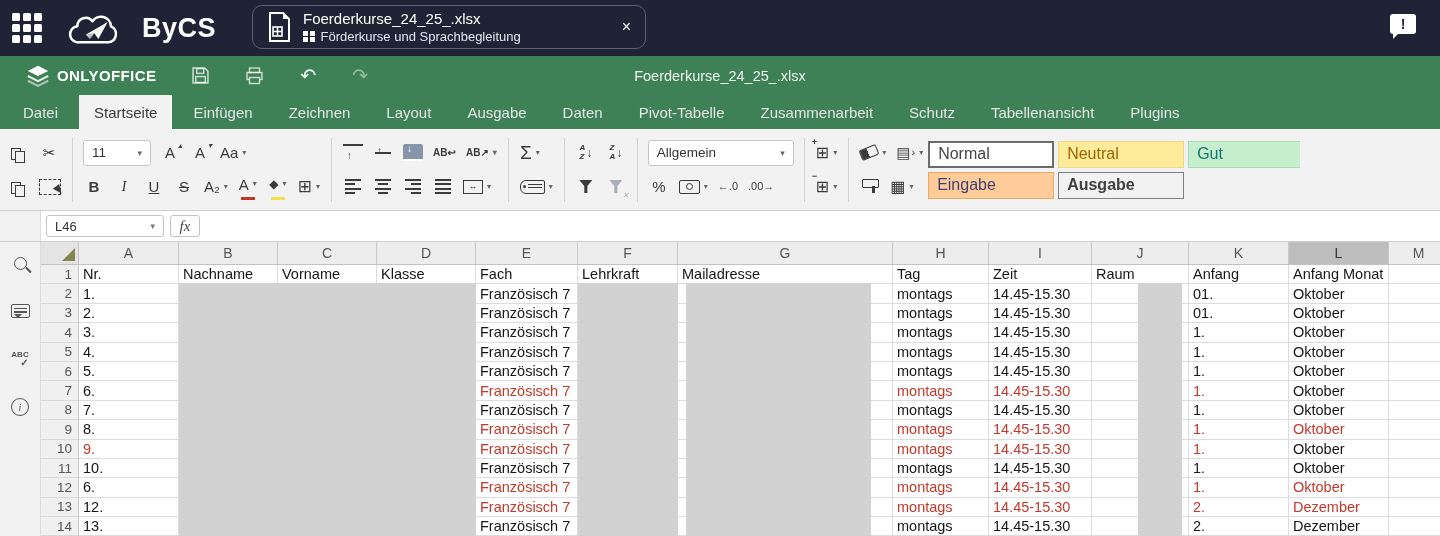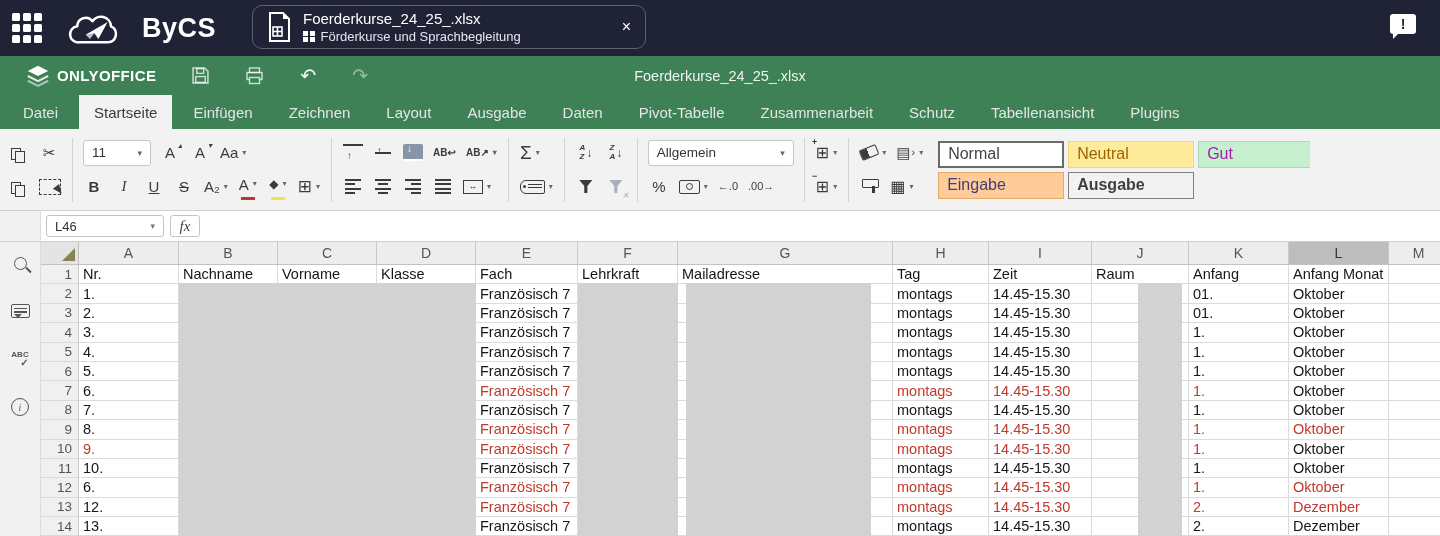--- a/index.html
+++ b/index.html
@@ -84,21 +84,21 @@
   .dec{font-size:11px;letter-spacing:0;}
   .mini{position:absolute;top:-2px;left:-4px;font-size:9px;font-weight:bold;}
   .ic-grid{font-size:16px;}
   .ic-eraser{width:16px;height:9px;border:1.3px solid #3b3b3b;border-radius:2px;transform:rotate(-22deg);background:linear-gradient(90deg,#3b3b3b 0 44%,transparent 44%);}
   .ic-cond{font-size:15px;}
   .ic-cond i{font-style:normal;font-size:11px;margin-left:1px;}
   .ic-roller{width:15px;height:7px;border:1.3px solid #3b3b3b;border-radius:1px;margin-bottom:7px;}
   .ic-roller::after{content:"";position:absolute;right:5px;top:12px;width:3px;height:7px;background:#3b3b3b;}
 
   
-  .styles{margin-left:10px;display:grid;grid-template-columns:repeat(3,126px);grid-auto-rows:27px;gap:4px;width:372px;overflow:hidden;flex:none;}
+  .styles{display:grid;grid-template-columns:repeat(3,126px);grid-auto-rows:27px;gap:4px;width:372px;overflow:hidden;flex:none;}
   .chip{display:flex;align-items:center;padding:0 8px;font-size:16px;box-sizing:border-box;border:1px solid transparent;cursor:pointer;white-space:nowrap;}
 
   
   .fbar{height:30px;background:#fff;border-bottom:1px solid #cfcfcf;display:flex;align-items:center;}
   .fgutter{width:40px;align-self:stretch;background:#f1f1f1;border-right:1px solid #dcdcdc;flex:none;}
   .namebox{width:118px;height:22px;border:1px solid #c4c4c4;border-radius:3px;margin-left:5px;display:flex;align-items:center;padding:0 8px;font-size:13px;color:#333;cursor:pointer;box-sizing:border-box;}
   .namebox::after{content:"▾";font-size:9px;color:#777;margin-left:auto;}
   .fxbtn{width:30px;height:22px;border:1px solid #c4c4c4;border-radius:3px;margin-left:6px;display:flex;align-items:center;justify-content:center;font-family:"Liberation Serif",serif;font-style:italic;font-size:15px;color:#444;cursor:pointer;box-sizing:border-box;}
   .finput{flex:1;height:100%;font-size:13px;color:#222;display:flex;align-items:center;padding-left:8px;cursor:text;}
 
@@ -442,21 +442,21 @@
           </span>
         <span class="icn dd">
             <span style="font-size:16px">▦</span>
           </span>
       </div>
     </div>
 
     <div class="styles">
         <div class="chip" style="background: rgb(255, 255, 255); color: rgb(68, 68, 68); border: 2px solid rgb(107, 107, 107);">Normal</div>
         <div class="chip" style="background: rgb(255, 235, 156); color: rgb(156, 101, 0); border-color: rgb(239, 216, 127);">Neutral</div>
-        <div class="chip" style="background: rgb(198, 239, 206); color: #a21caf; border-color: rgb(169, 220, 181);">Gut</div>
+        <div class="chip" style="background: rgb(198, 239, 206); color: #0f766e; border-color: rgb(169, 220, 181);">Gut</div>
         <div class="chip" style="background: rgb(255, 204, 153); color: rgb(63, 63, 118); border-color: rgb(230, 171, 102);">Eingabe</div>
         <div class="chip" style="background: rgb(242, 242, 242); color: rgb(63, 63, 63); border-color: rgb(128, 128, 128); font-weight: bold;">Ausgabe</div>
       </div>
   </div>
 
   <div class="fbar">
     <div class="fgutter"></div>
     <div class="namebox">
         <span>L46</span>
       </div>

